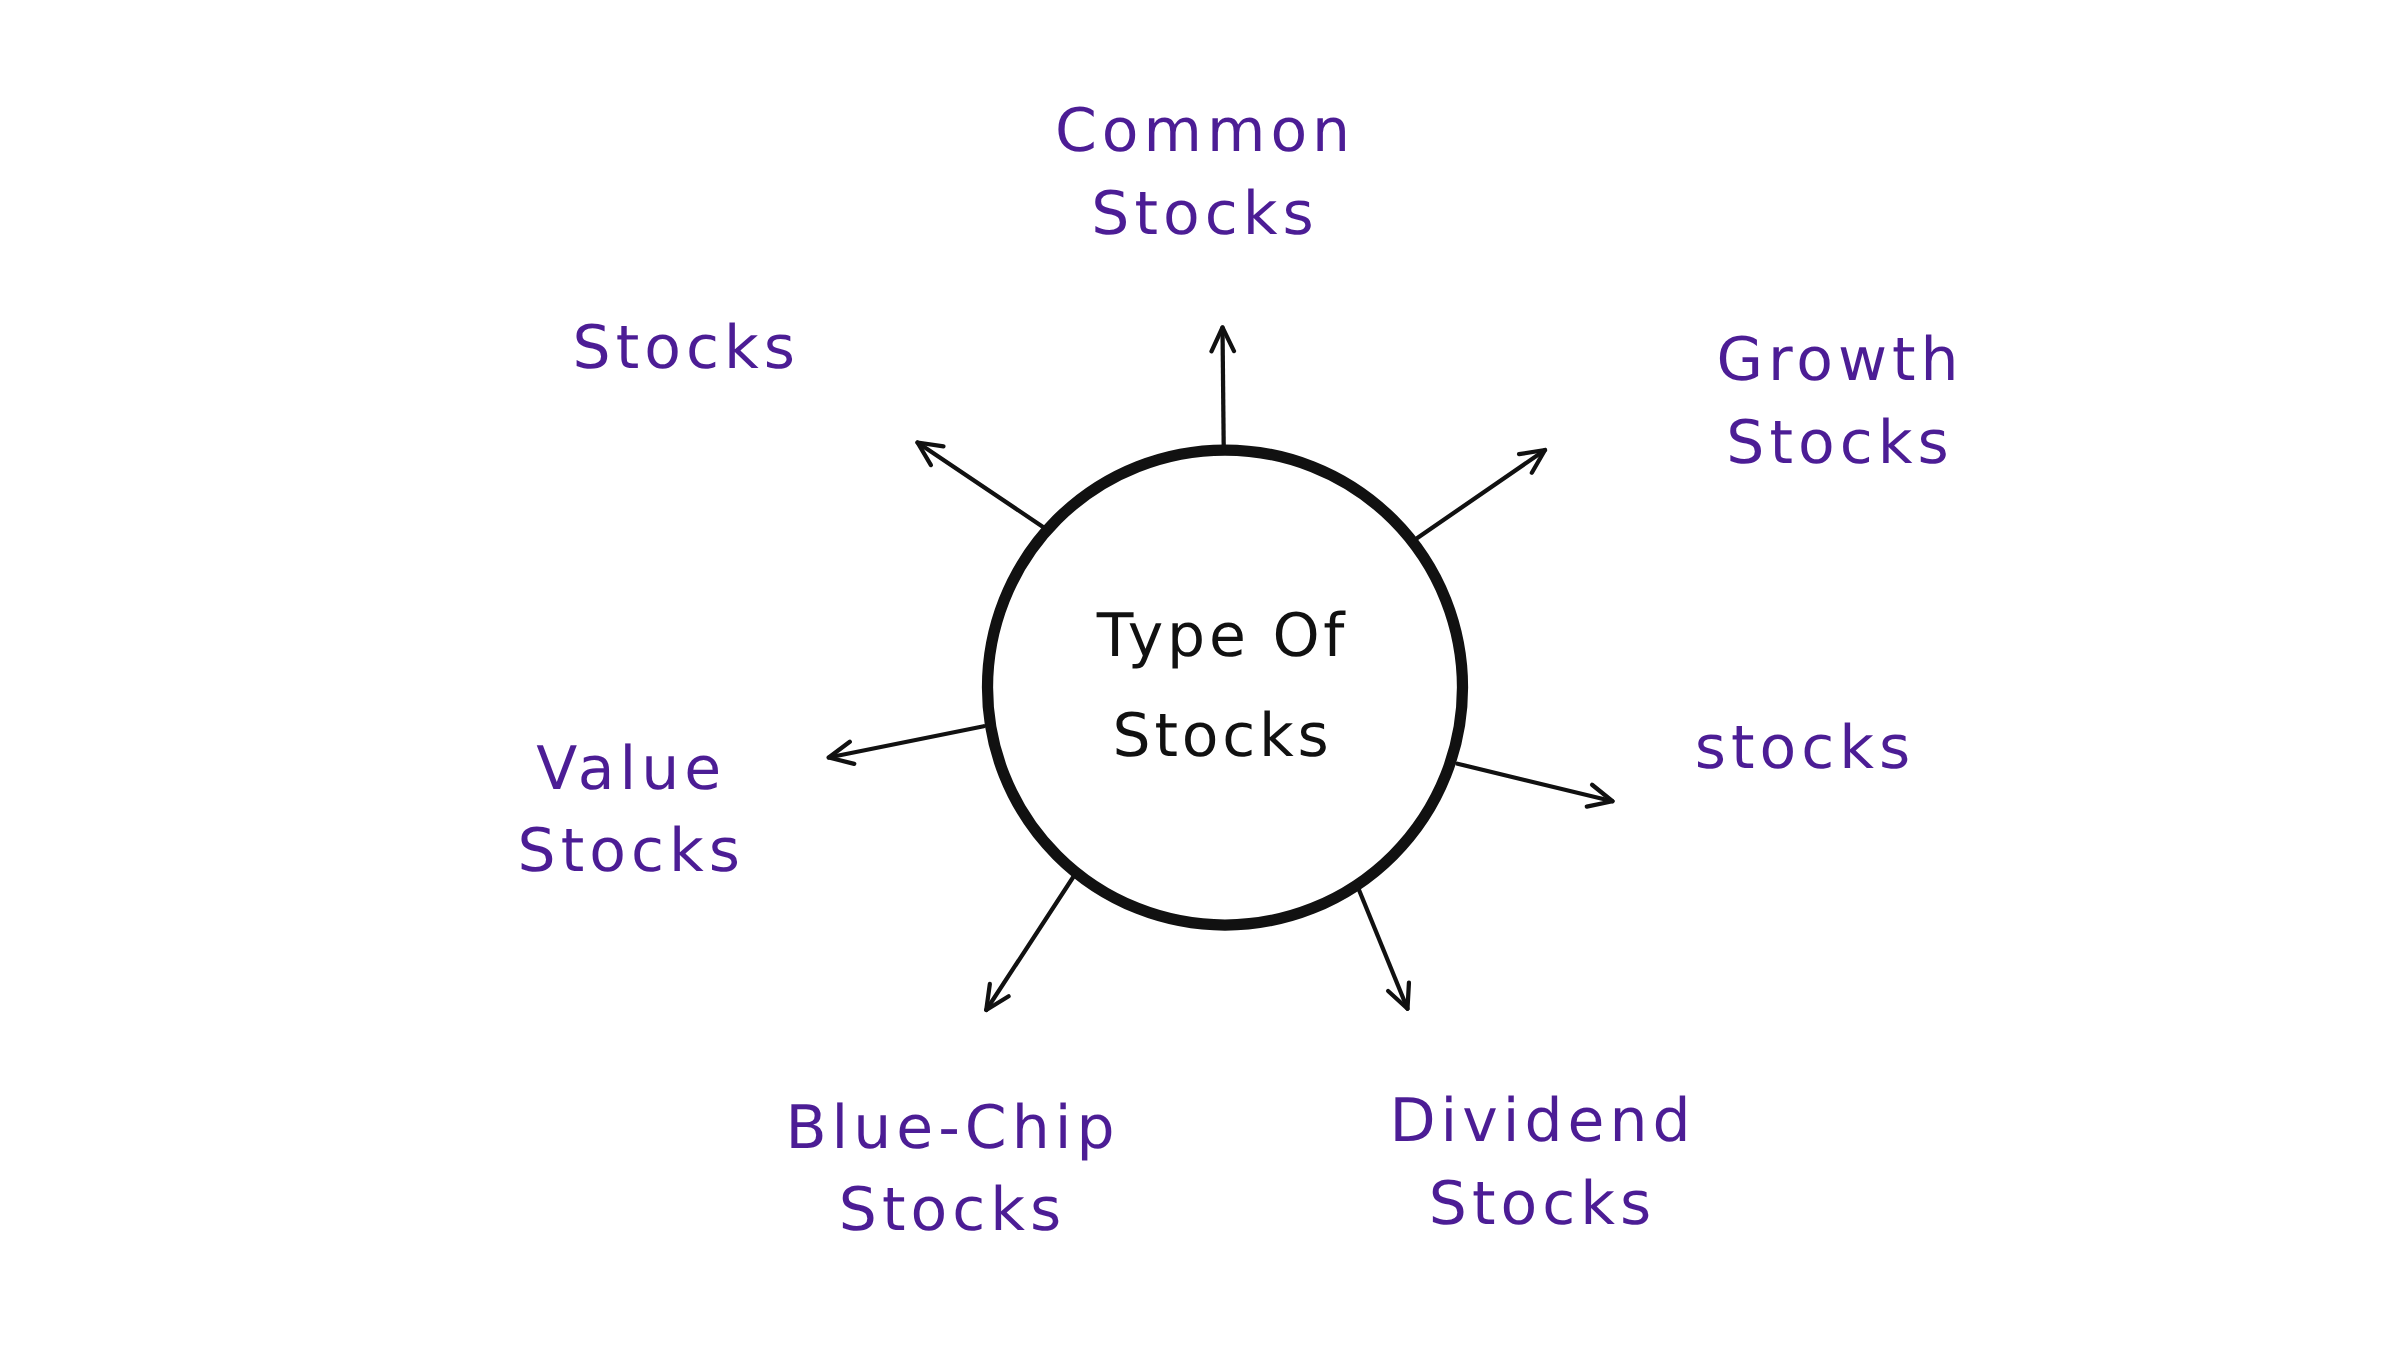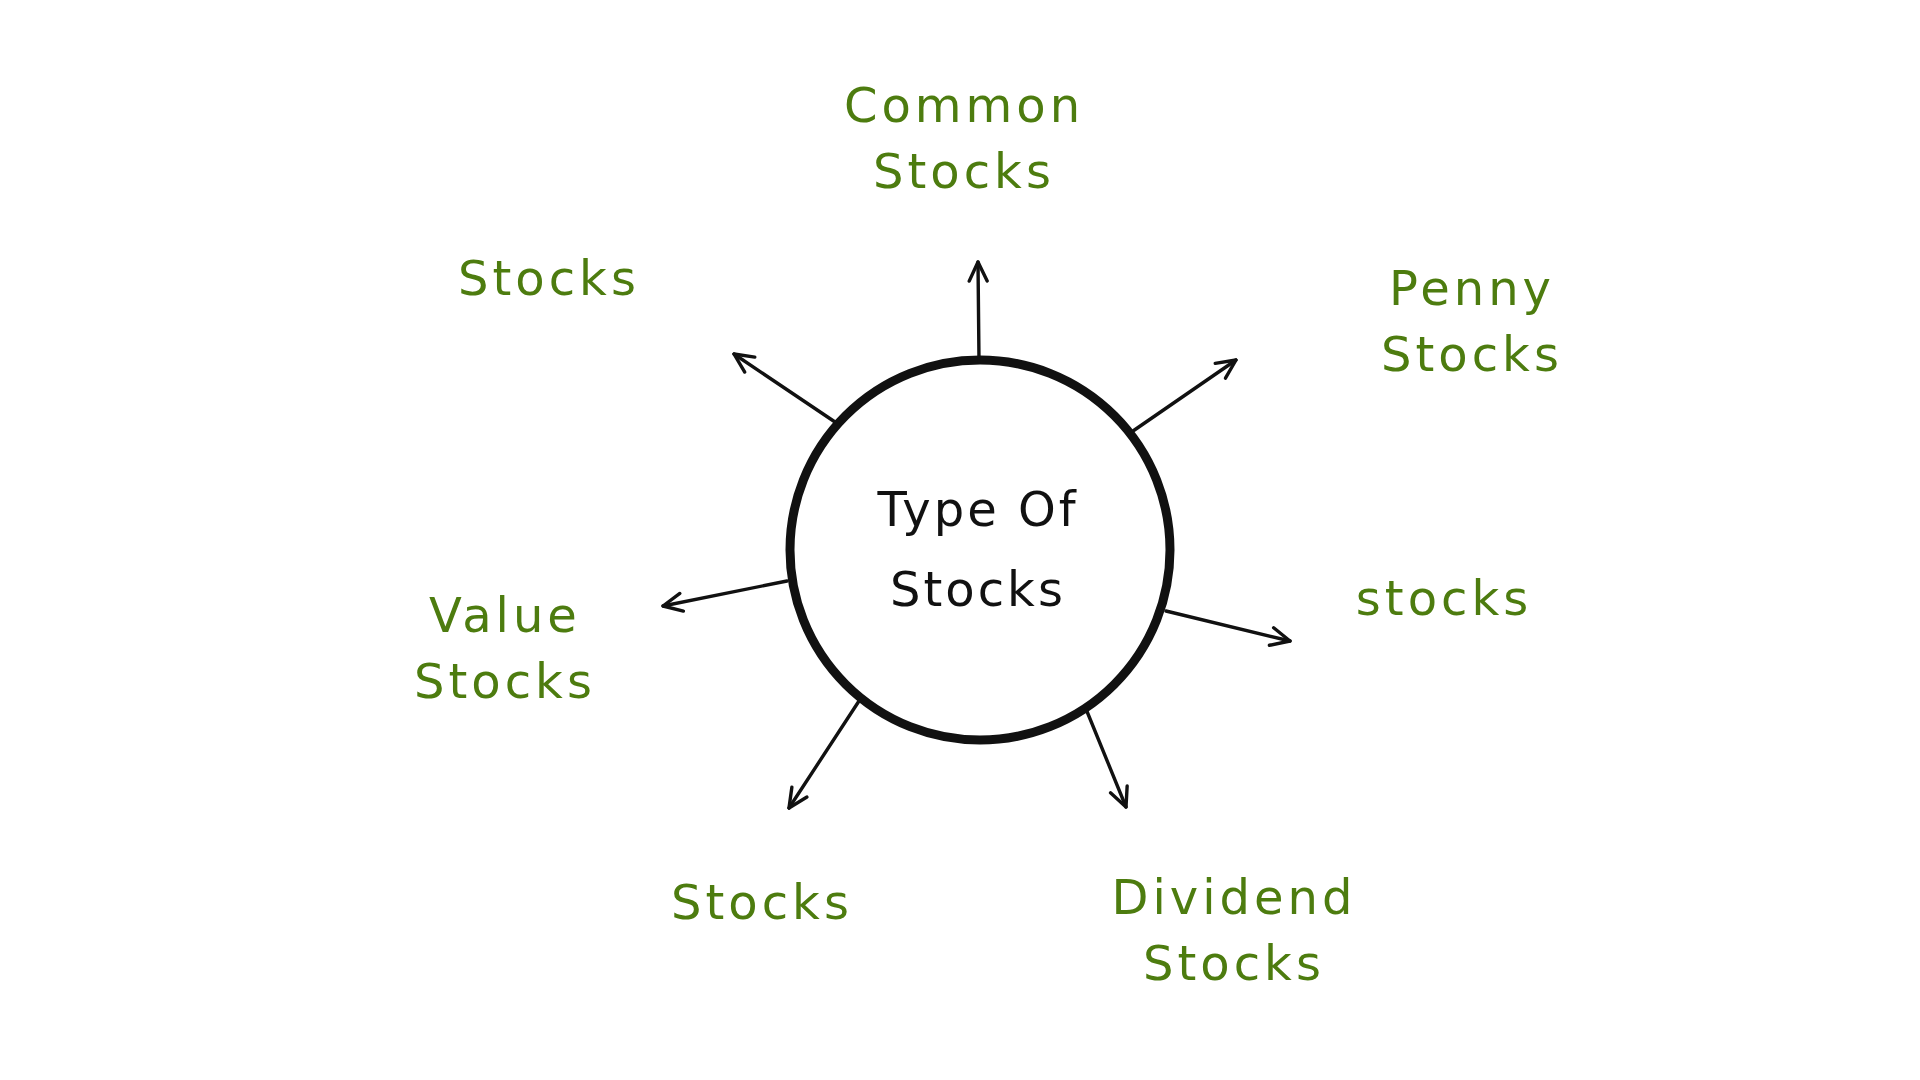--- a/index.html
+++ b/index.html
@@ -21,21 +21,21 @@
     position: absolute;
     left: 0;
     top: 0;
     width: 1920px;
     height: 1080px;
   }
   .node-label {
     position: absolute;
     transform: translateX(-50%);
     text-align: center;
-    color: #4d7c0f;
+    color: #4c1d95;
     font-size: 48px;
     line-height: 66px;
     letter-spacing: 4px;
     white-space: nowrap;
   }
   .center-label {
     position: absolute;
     transform: translateX(-50%);
     text-align: center;
     color: #111111;
@@ -83,34 +83,35 @@
     <div>Type Of</div>
     <div>Stocks</div>
   </div>
 
   <div class="node-label pos-common">
     <div>Common</div>
     <div>Stocks</div>
   </div>
 
   <div class="node-label pos-growth">
-    <div>Penny</div>
+    <div>Growth</div>
     <div>Stocks</div>
   </div>
 
   <div class="node-label pos-dividend">
     <div>stocks</div>
   </div>
 
   <div class="node-label pos-preferred">
     <div>Dividend</div>
     <div>Stocks</div>
   </div>
 
   <div class="node-label pos-bluechip">
+    <div>Blue-Chip</div>
     <div>Stocks</div>
   </div>
 
   <div class="node-label pos-penny">
     <div>Value</div>
     <div>Stocks</div>
   </div>
 
   <div class="node-label pos-value">
     <div>Stocks</div>

